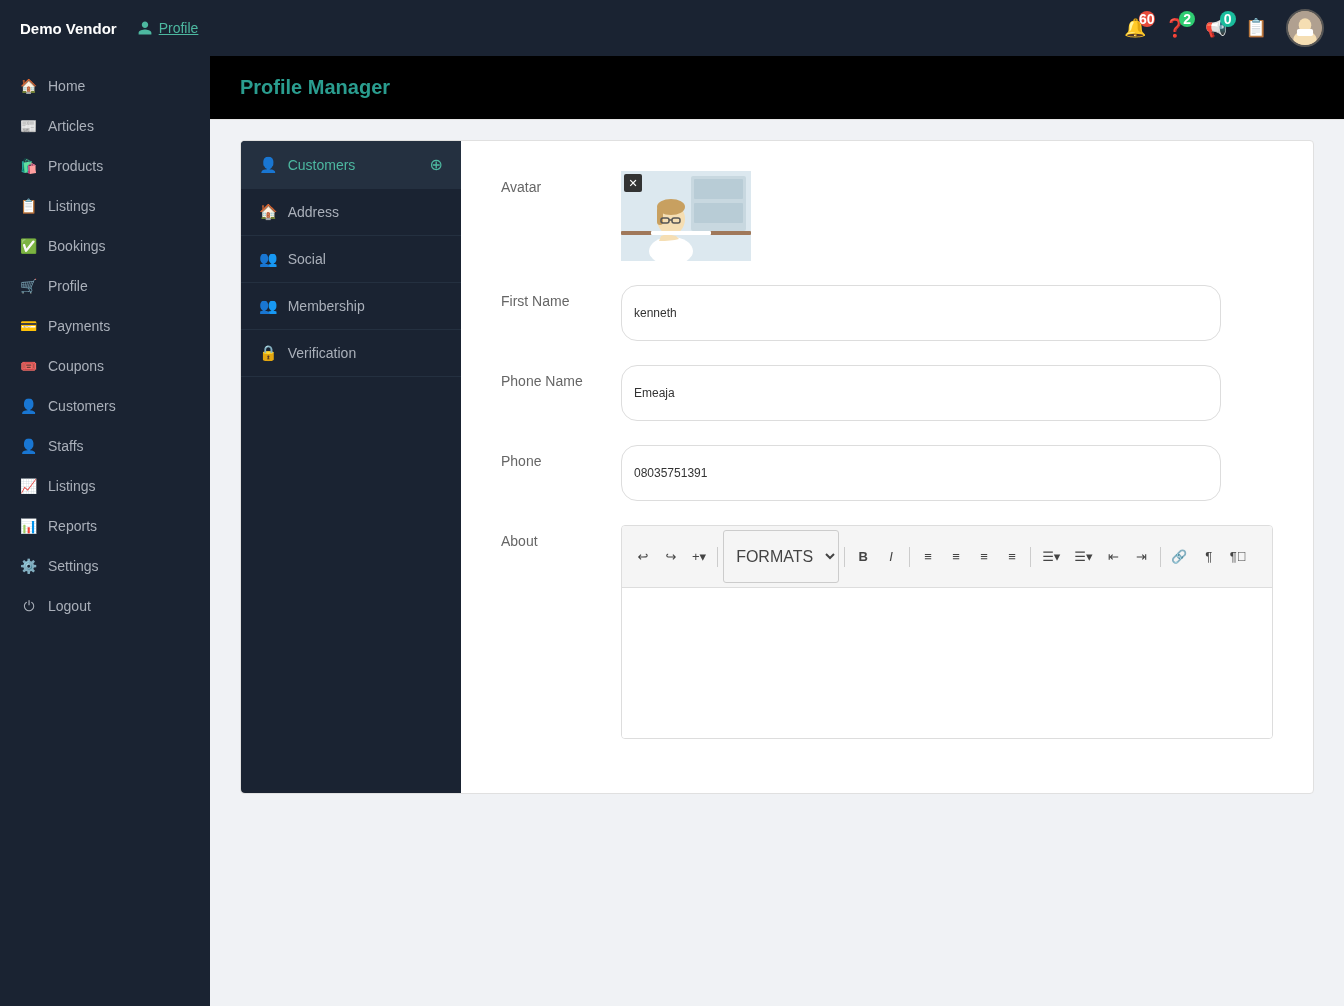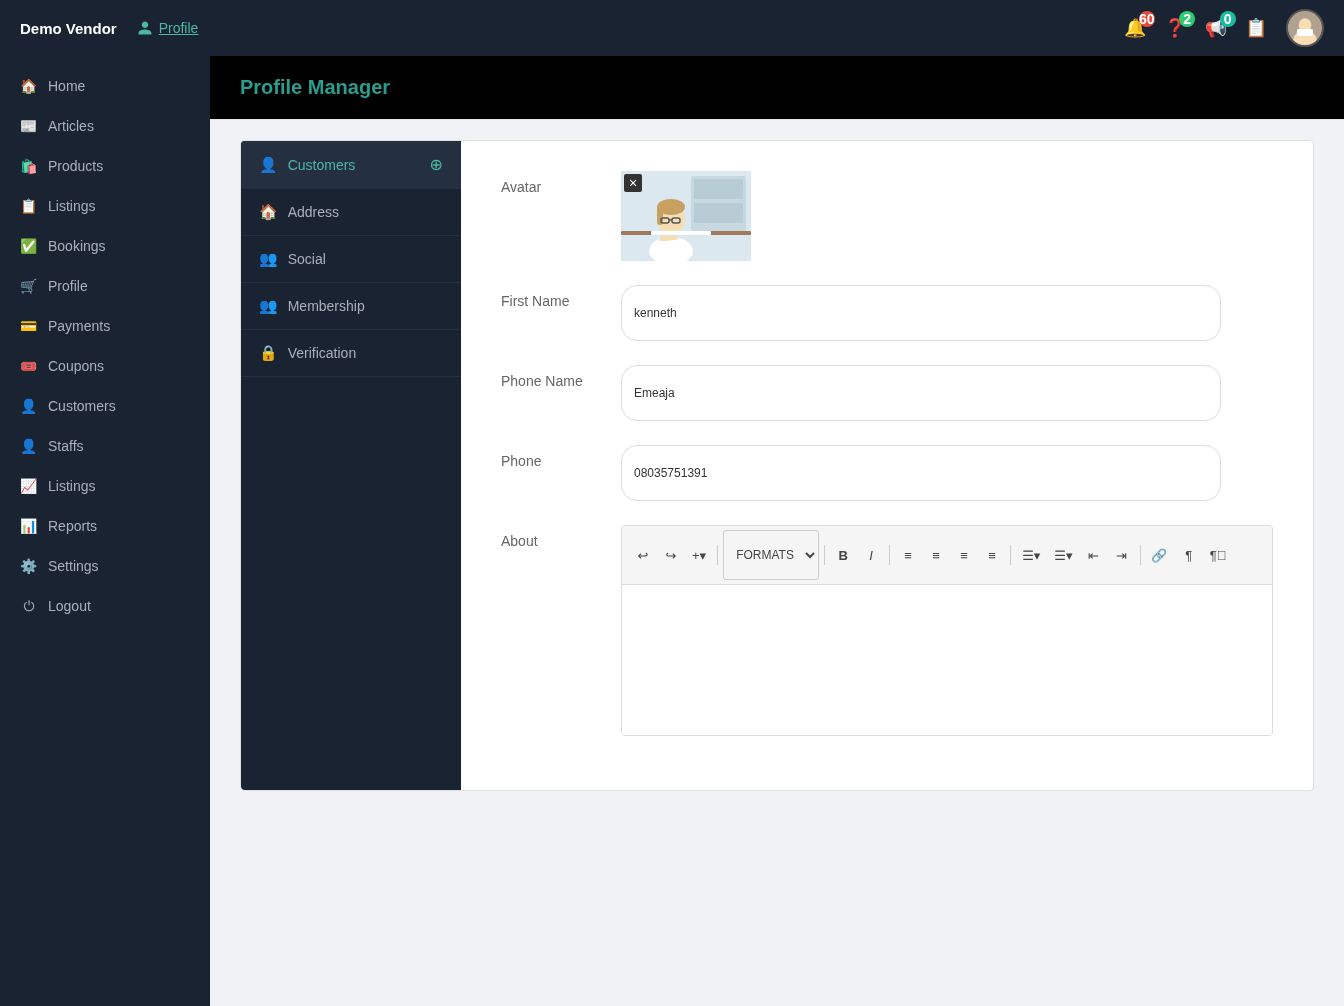--- a/index.html
+++ b/index.html
@@ -177,21 +177,21 @@
       border-radius: 2px;
       display: flex; align-items: center; justify-content: center;
       min-width: 26px; height: 26px;
     }
     .rte-divider { width: 1px; height: 20px; background: #ccc; margin: 0 3px; }
     .rte-formats {
       background: none;
       border: 1px solid #ccc;
       border-radius: 3px;
       padding: 16px 8px;
-      font-size: 12px;
+      font-size: 16px;
       cursor: pointer;
       color: #444;
     }
     .rte-body {
       min-height: 150px;
       padding: 12px;
       background: #fff;
       font-size: 14px;
       color: #333;
       outline: none;

